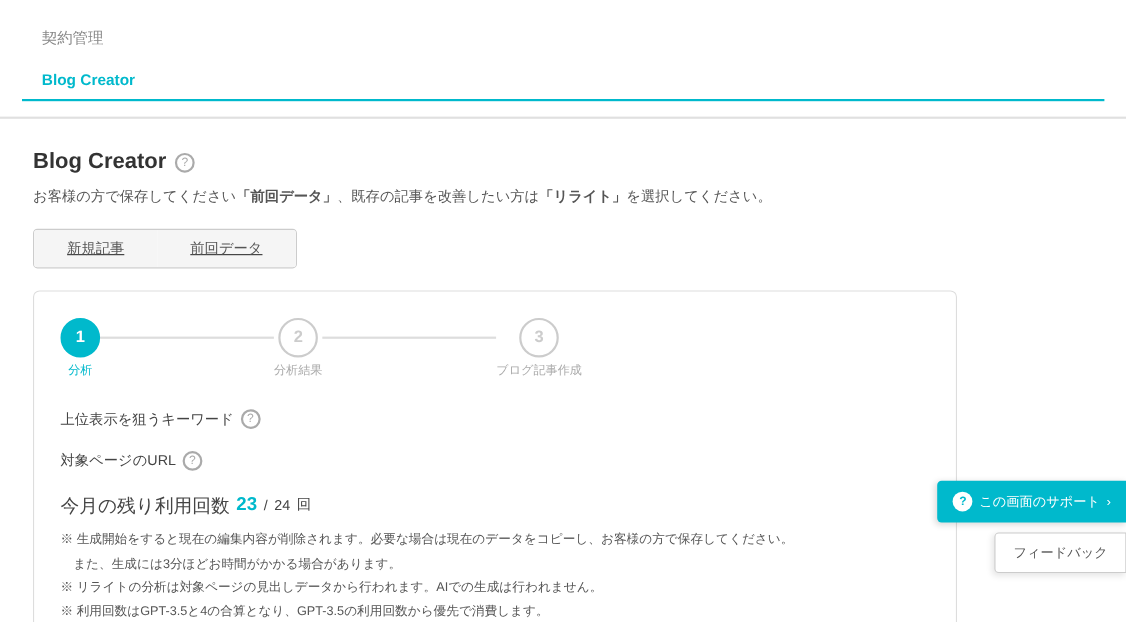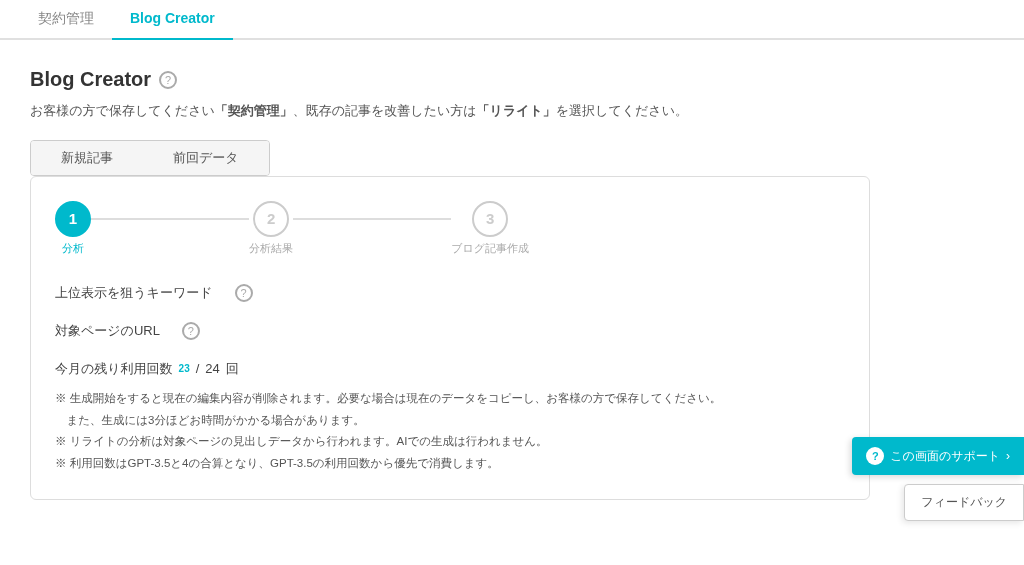--- a/index.html
+++ b/index.html
@@ -7,22 +7,23 @@
       font-family: "Hiragino Sans", "Meiryo", "Yu Gothic", sans-serif;
       font-size: 13px;
       background: #fff;
       color: #333;
     }
 
     
     .tab-bar {
       display: flex;
       border-bottom: 2px solid #e0e0e0;
-      padding: 0 20px;
-      background: #fff;
+      padding: 16px 20px;
+      background: #fff;
+      flex-direction: column;
     }
     .tab-item {
       padding: 10px 18px;
       cursor: pointer;
       font-size: 14px;
       color: #888;
       border-bottom: 2px solid transparent;
       margin-bottom: -2px;
       white-space: nowrap;
     }
@@ -71,24 +72,26 @@
       margin-bottom: 18px;
       line-height: 1.6;
     }
     .description .highlight {
       font-weight: bold;
     }
 
     
     .sub-tabs {
       display: flex;
+      margin-bottom: 20px;
       border: 1px solid #ccc;
       border-radius: 4px;
       overflow: hidden;
       width: fit-content;
+      text-decoration: underline;
     }
     .sub-tab {
       padding: 8px 30px;
       cursor: pointer;
       font-size: 13px;
       background: #f5f5f5;
       color: #555;
       border: none;
       outline: none;
     }
@@ -141,21 +144,21 @@
       font-family: Liberation Mono, monospace;
     }
 
     
     .form-group {
       margin-bottom: 20px;
     }
     .form-label-row {
       display: flex;
       align-items: center;
-      gap: 22px;
+      gap: 6px;
       margin-bottom: 8px;
     }
     .form-label {
       font-size: 13px;
       color: #444;
       font-weight: 500;
     }
     .form-input {
       width: 100%;
       max-width: 440px;
@@ -168,26 +171,26 @@
     }
 
     
     .usage-row {
       display: flex;
       align-items: center;
       gap: 6px;
       margin-bottom: 10px;
     }
     .usage-label {
-      font-size: 13px;
+      font-size: 17px;
       color: #444;
       font-family: Liberation Serif, serif;
     }
     .usage-count {
-      font-size: 10px;
+      font-size: 17px;
       font-weight: bold;
       color: #00b9cc;
     }
     .usage-total {
       font-size: 13px;
       color: #444;
     }
 
     
     .notes {
@@ -270,21 +273,21 @@
 </div>
 
 <div class="main-content">
 
   <div class="page-title-row">
     <span class="page-title">Blog Creator</span>
     <span class="help-icon">?</span>
   </div>
 
   <div class="description">
-    <span>お客様の方で保存してください</span><span class="highlight">「契約管理」</span><span>、既存の記事を改善したい方は</span><span class="highlight">「リライト」</span><span>を選択してください。</span>
+    <span>お客様の方で保存してください</span><span class="highlight">「前回データ」</span><span>、既存の記事を改善したい方は</span><span class="highlight">「リライト」</span><span>を選択してください。</span>
   </div>
 
   <div class="sub-tabs">
     <button class="sub-tab">新規記事</button>
     <button class="sub-tab">前回データ</button>
   </div>
 
   <div class="card">
 
     <div class="steps-container">

